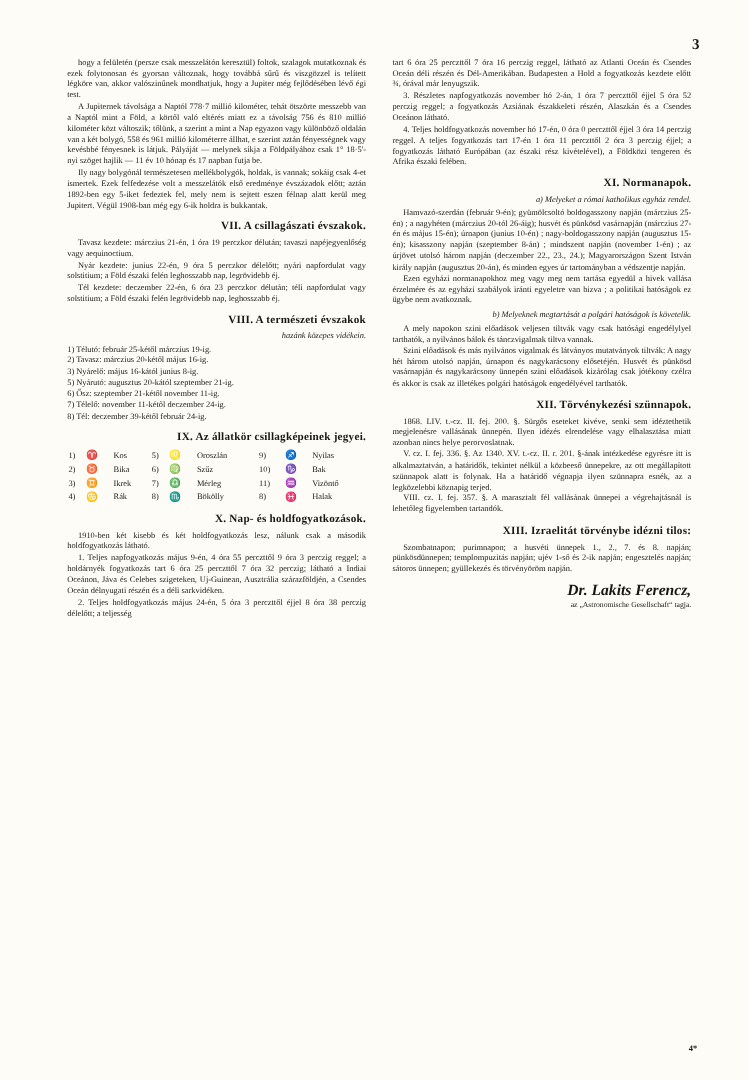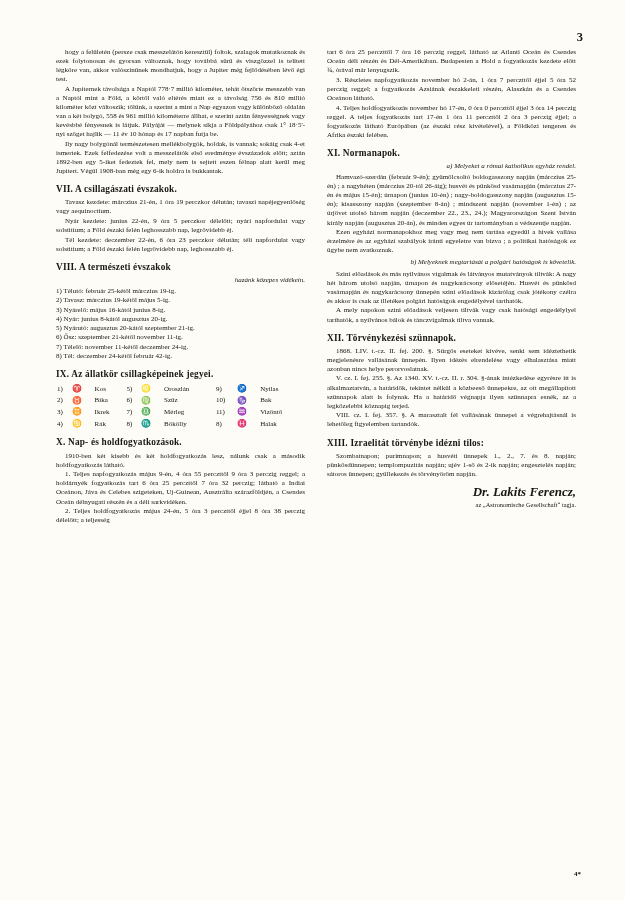--- a/index.html
+++ b/index.html
@@ -43,21 +43,21 @@
     font-size: 7.0px;
     line-height: 1.30;
     text-align: justify;
   }
   p {
     margin: 0 0 0.5px 0;
     text-indent: 9px;
   }
   p.noind { text-indent: 0; }
   .sec-head {
-    text-align: left;
+    text-align: right;
     font-weight: bold;
     font-size: 9.3px;
     margin: 7px 0 3px 0;
     letter-spacing: 0.2px;
   }
   .sub-head {
     text-align: right;
     font-style: italic;
     font-size: 7.0px;
     margin: 3px 0 2px 0;
@@ -125,27 +125,26 @@
       <p>Ily nagy bolygónál természetesen mellékbolygók, holdak, is vannak; sokáig csak 4-et ismertek. Ezek felfedezése volt a messzelátók első eredménye évszázadok előtt; aztán 1892-ben egy 5-iket fedeztek fel, mely nem is sejtett eszen félnap alatt kerül meg Jupitert. Végül 1908-ban még egy 6-ik holdra is bukkantak.</p>
 
       <div class="sec-head">VII. A csillagászati évszakok.</div>
       <p>Tavasz kezdete: márczius 21-én, 1 óra 19 perczkor délután; tavaszi napéjegyenlőség vagy aequinoctium.</p>
       <p>Nyár kezdete: junius 22-én, 9 óra 5 perczkor délelőtt; nyári napfordulat vagy solstitium; a Föld északi felén leghosszabb nap, legrövidebb éj.</p>
       <p>Tél kezdete: deczember 22-én, 6 óra 23 perczkor délután; téli napfordulat vagy solstitium; a Föld északi felén legrövidebb nap, leghosszabb éj.</p>
 
       <div class="sec-head">VIII. A természeti évszakok</div>
       <div class="sub-head">hazánk közepes vidékein.</div>
       <p class="listline">1) Télutó: február 25-kétől márczius 19-ig.</p>
-      <p class="listline">2) Tavasz: márczius 19-kétől május 5-ig.</p>
+      <p class="listline">2) Tavasz: márczius 20-kétől május 16-ig.</p>
       <p class="listline">3) Nyárelő: május 16-kától junius 8-ig.</p>
-      <p class="listline">4) Nyár: junius 8-kától augusztus 20-ig.</p>
       <p class="listline">5) Nyárutó: augusztus 20-kától szeptember 21-ig.</p>
       <p class="listline">6) Ősz: szeptember 21-kétől november 11-ig.</p>
       <p class="listline">7) Télelő: november 11-kétől deczember 24-ig.</p>
-      <p class="listline">8) Tél: deczember 24-kétől február 42-ig.</p>
+      <p class="listline">8) Tél: deczember 39-kétől február 24-ig.</p>
 
       <div class="sec-head">IX. Az állatkör csillagképeinek jegyei.</div>
       <div class="zod">
         <table>
           <tbody>
               <tr>
             <td>1)</td>
             <td class="zsym">♈</td>
             <td>Kos</td>
             <td>5)</td>
@@ -203,26 +202,26 @@
 
       <p class="noind">tart 6 óra 25 perczttől 7 óra 16 perczig reggel, látható az Atlanti Oceán és Csendes Oceán déli részén és Dél-Amerikában. Budapesten a Hold a fogyatkozás kezdete előtt ¾, órával már lenyugszik.</p>
       <p>3. Részletes napfogyatkozás november hó 2-án, 1 óra 7 perczttől éjjel 5 óra 52 perczig reggel; a fogyatkozás Azsiának északkeleti részén, Alaszkán és a Csendes Oceánon látható.</p>
       <p>4. Teljes holdfogyatkozás november hó 17-én, 0 óra 0 perczttől éjjel 3 óra 14  perczig reggel. A teljes fogyatkozás tart 17-én 1 óra 11 perczttől 2 óra 3 perczig éjjel; a fogyatkozás látható Európában (az északi rész kivételével), a Földközi tengeren és Afrika északi felében.</p>
 
       <div class="sec-head">XI. Normanapok.</div>
       <div class="sub-head">a) Melyeket a római katholikus egyház rendel.</div>
       <p>Hamvazó-szerdán (február 9-én); gyümölcsoltó boldogasszony napján (márczius 25-én) ; a nagyhéten (márczius 20-tól 26-áig); husvét és pünkösd vasárnapján (márczius 27-én és május 15-én); úrnapon (junius 10-én) ; nagy-boldogasszony napján (augusztus 15-én); kisasszony napján (szeptember 8-án) ; mindszent napján (november 1-én) ; az úrjövet utolsó három napján (deczember 22., 23., 24.); Magyarországon Szent István király napján (augusztus 20-án), és minden egyes úr tartományban a védszentje napján.</p>
       <p>Ezen egyházi normanapokhoz meg vagy meg nem tartása egyedül a hivek vallása érzelmére és az egyházi szabályok iránti egyeletre van bizva ; a politikai hatóságok ez ügybe nem avatkoznak.</p>
       <div class="sub-head">b) Melyeknek megtartását a polgári hatóságok is követelik.</div>
+      <p>A mely napokon szini előadások veljesen tiltvák vagy csak hatósági engedélylyel tarthatók, a nyilvános bálok és tánczvigalmak tiltva vannak.</p>
       <p>Szini előadások és más nyilvános vigalmak és látványos mutatványok tiltvák: A nagy hét három utolsó napján, úrnapon és nagykarácsony elősetéjén. Husvét és pünkösd vasárnapján és nagykarácsony ünnepén szini előadások kizárólag csak jótékony czélra és akkor is csak az illetékes polgári hatóságok engedélyével tarthatók.</p>
-      <p>A mely napokon szini előadások veljesen tiltvák vagy csak hatósági engedélylyel tarthatók, a nyilvános bálok és tánczvigalmak tiltva vannak.</p>
 
       <div class="sec-head">XII. Törvénykezési szünnapok.</div>
       <p>1868. LIV. t.-cz. II. fej. 200. §. Sürgős eseteket kivéve, senki sem idéztethetik megjelenésre vallásának ünnepén. Ilyen idézés elrendelése vagy elhalasztása miatt azonban nincs helye perorvoslatnak.</p>
-      <p>V. cz. I. fej. 255. §. Az 1340. XV. t.-cz. II. r. 304. §-ának intézkedése egyrésre itt is alkalmaztatván, a határidők, tekintet nélkül a közbeeső ünnepekre, az ott megállapított szünnapok alatt is folynak. Ha a határidő végnapja ilyen szünnapra esnék, az a legközelebbi köznapig terjed.</p>
+      <p>V. cz. I. fej. 336. §. Az 1340. XV. t.-cz. II. r. 201. §-ának intézkedése egyrésre itt is alkalmaztatván, a határidők, tekintet nélkül a közbeeső ünnepekre, az ott megállapított szünnapok alatt is folynak. Ha a határidő végnapja ilyen szünnapra esnék, az a legközelebbi köznapig terjed.</p>
       <p>VIII. cz. I. fej. 357. §. A marasztalt fél vallásának ünnepei a végrehajtásnál is lehetőleg figyelemben tartandók.</p>
 
       <div class="sec-head">XIII. Izraelitát törvénybe idézni tilos:</div>
       <p>Szombatnapon; purimnapon; a husvéti ünnepek 1., 2., 7. és 8. napján; pünkösdünnepen; templompuzitás napján; ujév 1-ső és 2-ik napján; engesztelés napján; sátoros ünnepen; gyüllekezés és törvényöröm napján.</p>
 
       <div class="sig">Dr. Lakits Ferencz,</div>
       <div class="sig2">az „Astronomische Gesellschaft“ tagja.</div>
 
     </div>
 

